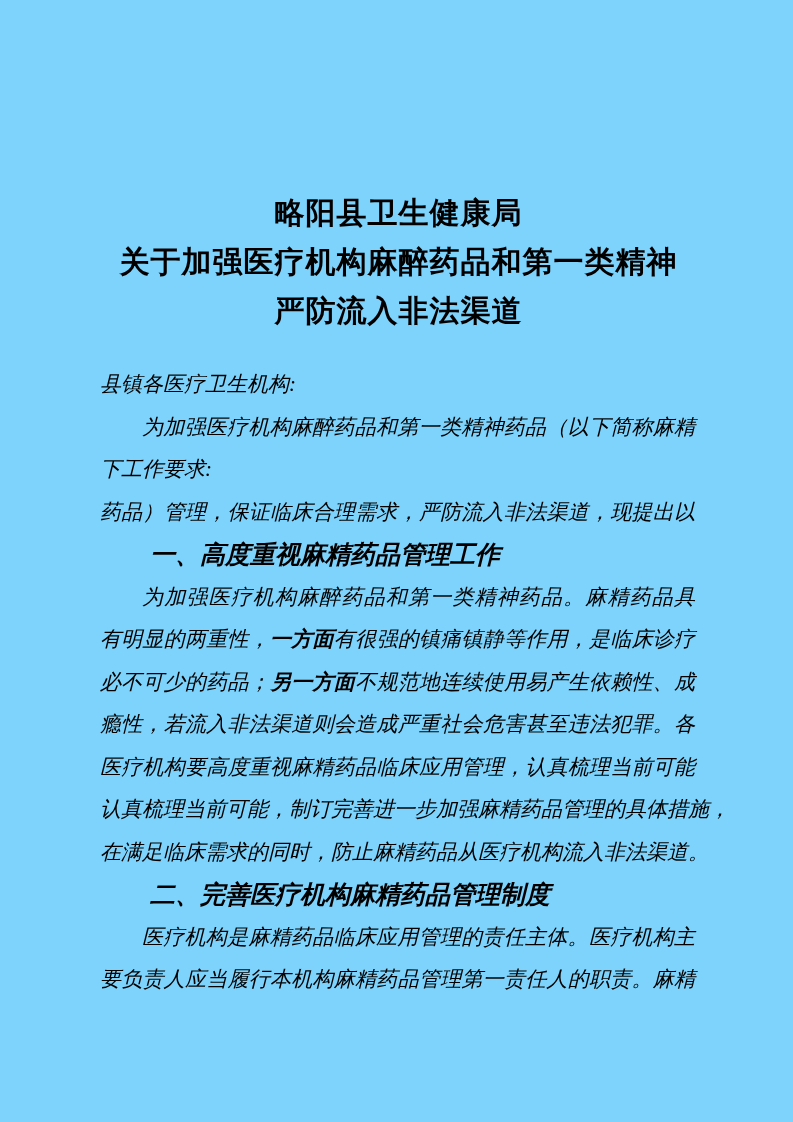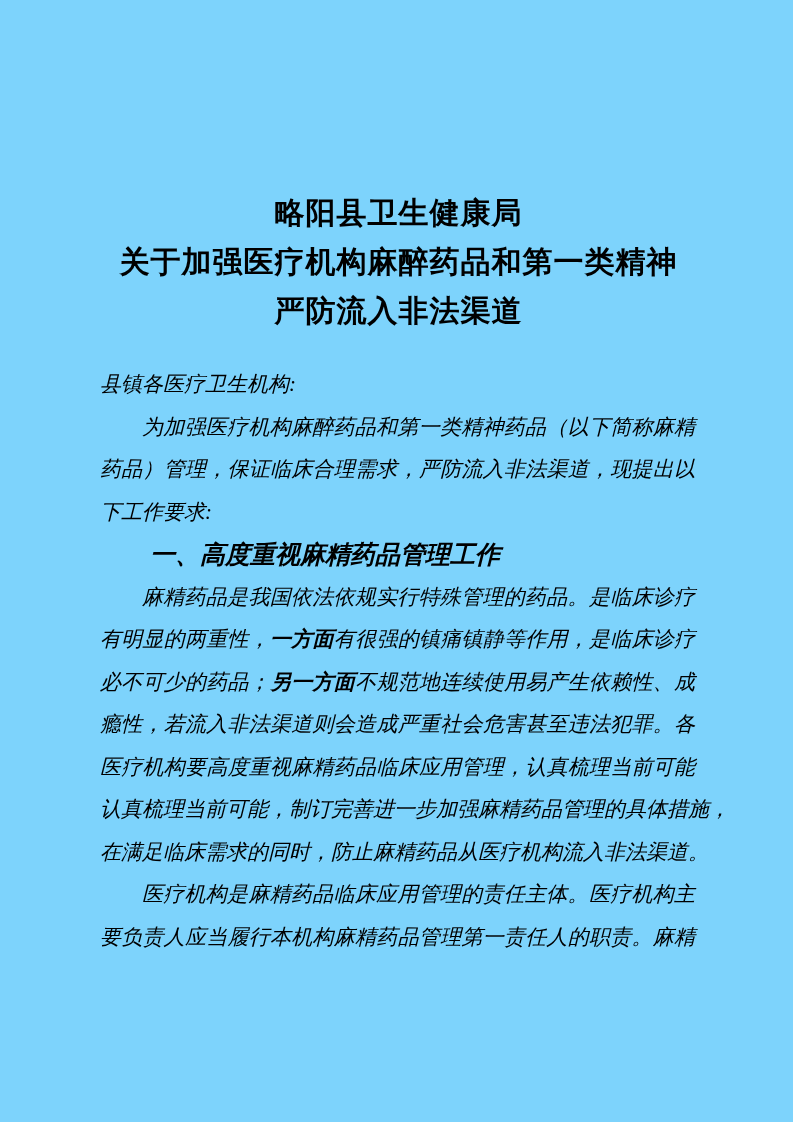--- a/index.html
+++ b/index.html
@@ -61,26 +61,27 @@
 <div class="page">
   <header class="doc-title">
     <div class="title-line">略阳县卫生健康局</div>
     <div class="title-line">关于加强医疗机构麻醉药品和第一类精神</div>
     <div class="title-line">严防流入非法渠道</div>
   </header>
   <main class="doc-body">
 
   <div class="text-line body"><span>县镇各医疗卫生机构:</span></div>
       <div class="text-line body indent full"><span>为加强医疗机构麻醉药品和第一类精神药品（以下简称麻精</span></div>
+      <div class="text-line body"><span>下工作要求:</span></div>
       <div class="text-line body full"><span>药品）管理，保证临床合理需求，严防流入非法渠道，现提出以</span></div>
-      <div class="text-line body"><span>下工作要求:</span></div>
       <div class="text-line heading indent"><span class="run-bold">一、高度重视麻精药品管理工作</span></div>
-      <div class="text-line body indent full"><span>麻精药品是我国依法依规实行特殊管理的药品。是临床诊疗</span></div>
+      <div class="text-line body indent full"><span>为加强医疗机构麻醉药品和第一类精神药品。麻精药品具</span></div>
       <div class="text-line body full"><span>有明显的两重性，</span><span class="run-bold">一方面</span><span>有很强的镇痛镇静等作用，是临床诊疗</span></div>
       <div class="text-line body full"><span>必不可少的药品；</span><span class="run-bold">另一方面</span><span>不规范地连续使用易产生依赖性、成</span></div>
       <div class="text-line body full"><span>瘾性，若流入非法渠道则会造成严重社会危害甚至违法犯罪。各</span></div>
       <div class="text-line body full"><span>医疗机构要高度重视麻精药品临床应用管理，认真梳理当前可能</span></div>
       <div class="text-line body hang"><span>认真梳理当前可能，制订完善进一步加强麻精药品管理的具体措施，</span></div>
       <div class="text-line body hang"><span>在满足临床需求的同时，防止麻精药品从医疗机构流入非法渠道。</span></div>
+      <div class="text-line heading indent"><span class="run-bold">二、完善医疗机构麻精药品管理制度</span></div>
       <div class="text-line body indent full"><span>医疗机构是麻精药品临床应用管理的责任主体。医疗机构主</span></div>
       <div class="text-line body full"><span>要负责人应当履行本机构麻精药品管理第一责任人的职责。麻精</span></div>
     </main>
 </div>
 
 </body></html>

